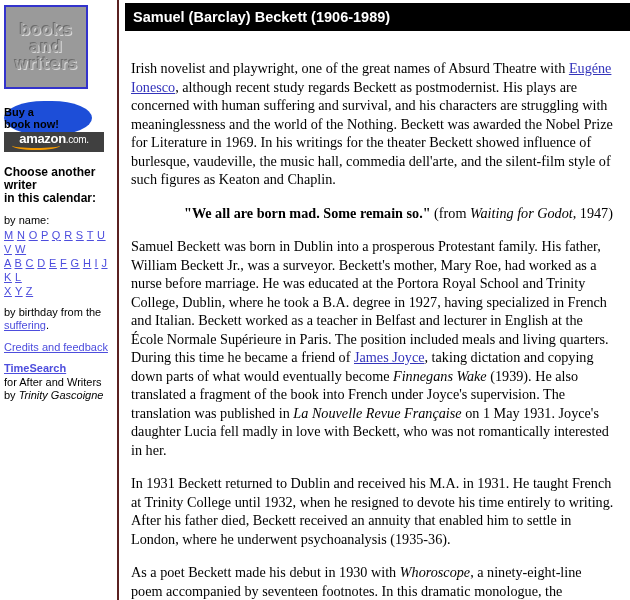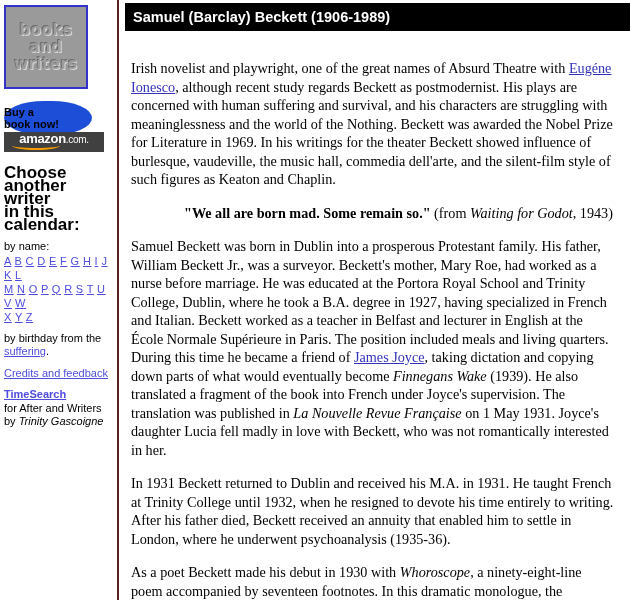--- a/index.html
+++ b/index.html
@@ -112,21 +112,21 @@
     left: 8px;
     bottom: 2px;
     width: 48px;
     height: 7px;
     border-bottom: 2px solid #f59b00;
     border-radius: 0 0 50% 50%;
   }
 
   .sb-head {
     font-weight: bold;
-    font-size: 17px;
+    font-size: 12px;
     line-height: 13px;
     margin-bottom: 9px;
   }
   .sb-line { font-size: 11px; line-height: 13.5px; }
   .sb-gap { height: 8px; }
   .alpha {
     line-height: 14px;
     letter-spacing: 0.6px;
     word-spacing: -0.5px;
   }
@@ -220,22 +220,22 @@
     </div>
 
     <div class="sb-head">
       <div>Choose another writer</div>
       <div>in this calendar:</div>
     </div>
 
     <div class="sb-line">by name:</div>
 
     <div class="alpha">
+      <div id="alpha-row-2"><a href="#">M</a> <a href="#">N</a> <a href="#">O</a> <a href="#">P</a> <a href="#">Q</a> <a href="#">R</a> <a href="#">S</a> <a href="#">T</a> <a href="#">U</a> <a href="#">V</a> <a href="#">W</a></div>
       <div id="alpha-row-1"><a href="#">A</a> <a href="#">B</a> <a href="#">C</a> <a href="#">D</a> <a href="#">E</a> <a href="#">F</a> <a href="#">G</a> <a href="#">H</a> <a href="#">I</a> <a href="#">J</a> <a href="#">K</a> <a href="#">L</a></div>
-      <div id="alpha-row-2"><a href="#">M</a> <a href="#">N</a> <a href="#">O</a> <a href="#">P</a> <a href="#">Q</a> <a href="#">R</a> <a href="#">S</a> <a href="#">T</a> <a href="#">U</a> <a href="#">V</a> <a href="#">W</a></div>
       <div id="alpha-row-3"><a href="#">X</a> <a href="#">Y</a> <a href="#">Z</a></div>
     </div>
 
     <div class="sb-gap"></div>
 
     <div class="sb-line">by birthday from the</div>
     <div class="sb-line"><a href="#">suffering</a><span>.</span></div>
 
     <div class="sb-gap"></div>
 
@@ -252,21 +252,21 @@
   <div class="divider"></div>
 
   <div class="main">
 
     <div class="banner">Samuel (Barclay) Beckett (1906-1989)</div>
 
     <div class="body-text">
 
       <p class="first"><span>Irish novelist and playwright, one of the great names of Absurd Theatre with </span><a href="#">Eugéne Ionesco</a><span>, although recent study regards Beckett as postmodernist. His plays are concerned with human suffering and survival, and his characters are struggling with meaninglessness and the world of the Nothing. Beckett was awarded the Nobel Prize for Literature in 1969. In his writings for the theater Beckett showed influence of burlesque, vaudeville, the music hall, commedia dell'arte, and the silent-film style of such figures as Keaton and Chaplin.</span></p>
 
-      <p class="quote"><b>"We all are born mad. Some remain so."</b><span> (from </span><i>Waiting for Godot</i><span>, 1943)</span></p>
+      <p class="quote"><b>"We all are born mad. Some remain so."</b><span> (from </span><i>Waiting for Godot</i><span>, 1947)</span></p>
 
       <p><span>Samuel Beckett was born in Dublin into a prosperous Protestant family. His father, William Beckett Jr., was a surveyor. Beckett's mother, Mary Roe, had worked as a nurse before marriage. He was educated at the Portora Royal School and Trinity College, Dublin, where he took a B.A. degree in 1927, having specialized in French and Italian. Beckett worked as a teacher in Belfast and lecturer in English at the École Normale Supérieure in Paris. The position included meals and living quarters. During this time he became a friend of </span><a href="#">James Joyce</a><span>, taking dictation and copying down parts of what would eventually become </span><i>Finnegans Wake</i><span> (1939). He also translated a fragment of the book into French under Joyce's supervision. The translation was published in </span><i>La Nouvelle Revue Française</i><span> on 1 May 1931. Joyce's daughter Lucia fell madly in love with Beckett, who was not romantically interested in her.</span></p>
 
       <p>In 1931 Beckett returned to Dublin and received his M.A. in 1931. He taught French at Trinity College until 1932, when he resigned to devote his time entirely to writing. After his father died, Beckett received an annuity that enabled him to settle in London, where he underwent psychoanalysis (1935-36).</p>
 
       <p><span>As a poet Beckett made his debut in 1930 with </span><i>Whoroscope</i><span>, a ninety-eight-line poem accompanied by seventeen footnotes. In this dramatic monologue, the protagonist, Rene Descartes, waits for his morning omelet of well-aged eggs, while meditating on the obscurity of theological mysteries, the passage of time, and the approach of death. It was followed with a collection of essays, </span></p>
 
     </div>
   </div>
 

